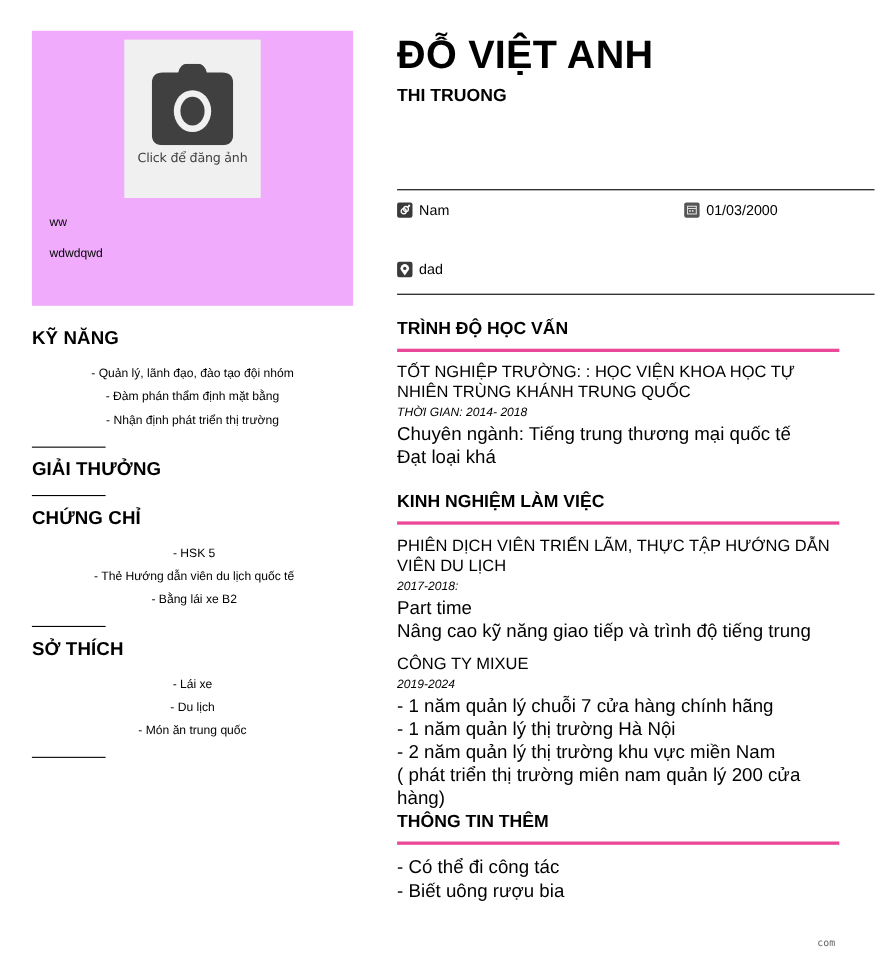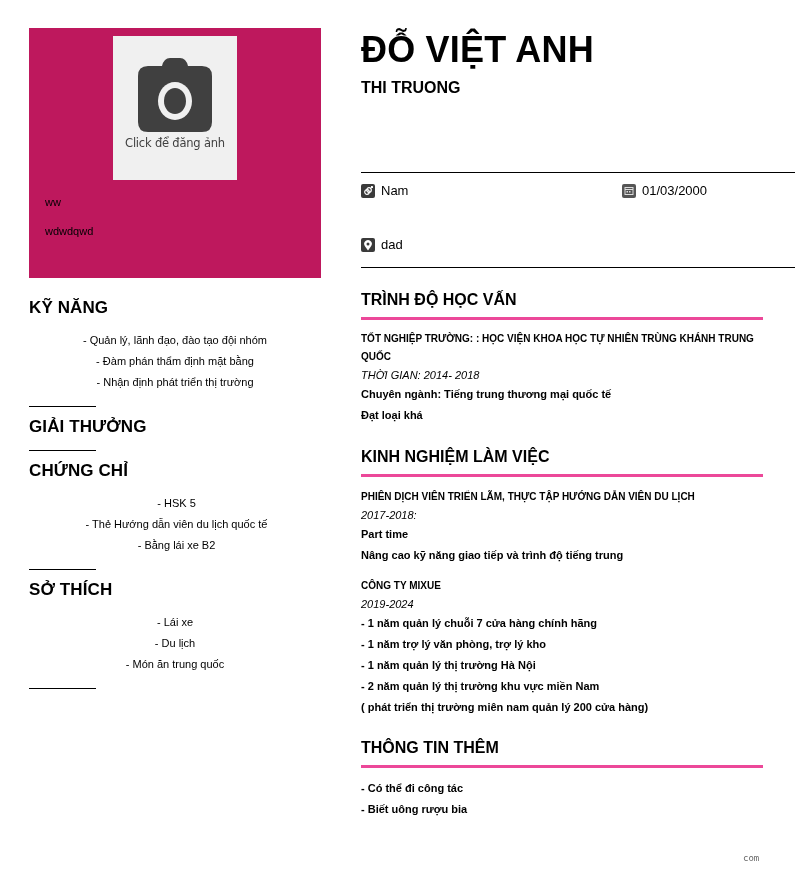--- a/index.html
+++ b/index.html
@@ -1,20 +1,20 @@
 <!DOCTYPE html>
 <html><head>
 <meta charset="utf-8">
 <style>
   * { margin: 0; padding: 0; box-sizing: border-box; }
   html, body { width: 800px; height: 874px; background: #ffffff; overflow: hidden; }
   body { font-family: "Liberation Sans", sans-serif; color: #000; position: relative; }
 
   .left { position: absolute; left: 29px; top: 28px; width: 292px; }
-  .profile-box { width: 292px; height: 250px; background: #be185d; position: relative; }
+  .profile-box { width: 292px; height: 250px; background: #f0abfc; position: relative; }
   .photo { position: absolute; left: 84px; top: 8px; width: 124px; height: 144px; background: #f0f0f0; cursor: pointer; }
   .photo svg { position: absolute; left: 25px; top: 22px; }
   .photo-caption { position: absolute; left: 0; width: 124px; top: 100px; text-align: center; font-family: "DejaVu Sans", sans-serif; font-size: 11.5px; color: #404040; letter-spacing: -0.2px; }
   .profile-line { position: absolute; left: 16px; font-size: 11px; }
   .pl1 { top: 168px; }
   .pl2 { top: 197px; }
 
   .lsec { margin-top: 20px; }
   .lsec h2 { font-size: 17px; font-weight: bold; line-height: 20px; margin-bottom: 12px; letter-spacing: 0.1px; }
   .lsec .item { font-size: 11px; line-height: 21px; text-align: center; }
@@ -23,23 +23,23 @@
 
   .right { position: absolute; left: 361px; top: 0; width: 434px; }
   .name { position: absolute; top: 30px; font-size: 36px; font-weight: bold; letter-spacing: 0.2px; line-height: 40px; white-space: nowrap; }
   .title { position: absolute; top: 79px; font-size: 16px; font-weight: bold; }
   .hr-wide { position: absolute; width: 434px; border-top: 1px solid #000; }
   .info { position: absolute; font-size: 13px; display: flex; align-items: flex-end; }
   .info .ic { width: 14px; height: 14px; background: #3a3a3a; border-radius: 2px; margin-right: 6px; display: inline-flex; align-items: center; justify-content: center; }
 
   .rsec { position: absolute; width: 402px; }
   .rsec h2 { font-size: 16px; font-weight: bold; line-height: 20px; padding-bottom: 7px; border-bottom: 3px solid #ec4899; }
-  .rsec .sub { font-size: 10px; font-weight: bold; line-height: 18px; }
+  .rsec .sub { font-size: 15px; font-weight: normal; line-height: 18px; }
   .rsec .period { font-size: 11px; font-style: italic; line-height: 18px; }
-  .rsec .line { font-size: 11px; line-height: 21px; font-weight: bold; }
+  .rsec .line { font-size: 17px; line-height: 21px; }
 
   .footer { position: absolute; left: 743px; top: 853px; font-family: "DejaVu Sans Mono", monospace; font-size: 9px; color: #666; }
 </style>
 </head>
 <body>
 
 <div class="left">
   <div class="profile-box">
     <div class="photo">
       <svg width="74" height="74" viewBox="0 0 74 74">
@@ -135,21 +135,20 @@
   <div class="rsec" style="top:447px">
     <h2>KINH NGHIỆM LÀM VIỆC</h2>
     <div class="sub" style="margin-top:11px">PHIÊN DỊCH VIÊN TRIỂN LÃM, THỰC TẬP HƯỚNG DẪN VIÊN DU LỊCH</div>
     <div class="period">2017-2018:</div>
     <div class="line">Part time</div>
     <div class="line">Nâng cao kỹ năng giao tiếp và trình độ tiếng trung</div>
 
     <div class="sub" style="margin-top:11px">CÔNG TY MIXUE</div>
     <div class="period">2019-2024</div>
     <div class="line">- 1 năm quản lý chuỗi 7 cửa hàng chính hãng</div>
-    <div class="line">- 1 năm trợ lý văn phòng, trợ lý kho</div>
     <div class="line">- 1 năm quản lý thị trường Hà Nội</div>
     <div class="line">- 2 năm quản lý thị trường khu vực miền Nam</div>
     <div class="line">( phát triển thị trường miên nam quản lý 200 cửa hàng)</div>
   </div>
 
   <div class="rsec" style="top:738px">
     <h2>THÔNG TIN THÊM</h2>
     <div class="line" style="margin-top:10px">- Có thể đi công tác</div>
     <div class="line">- Biết uông rượu bia</div>
   </div>

